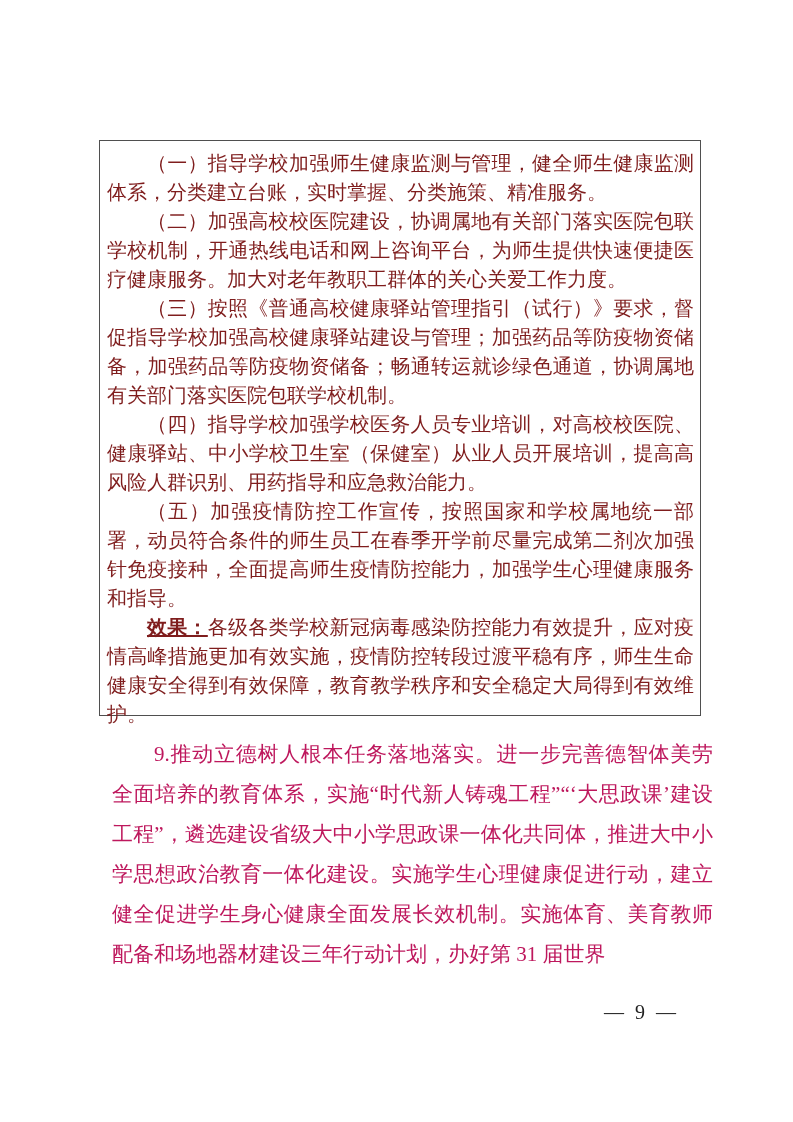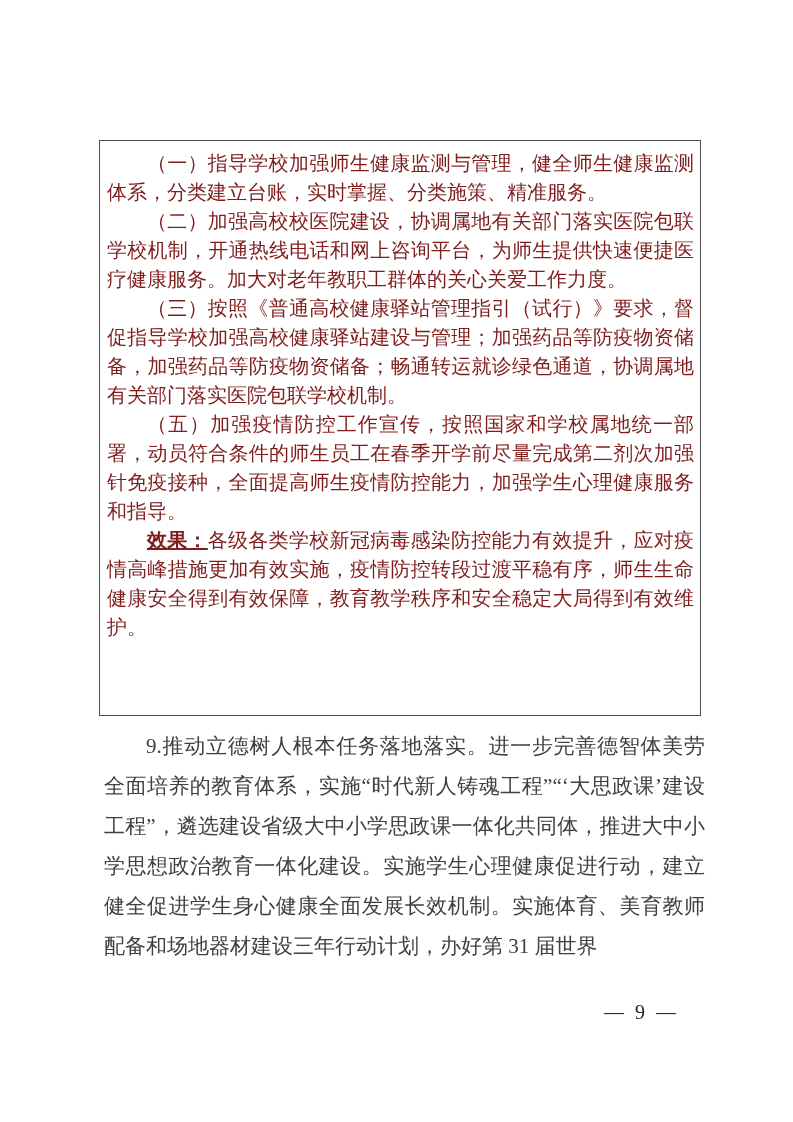--- a/index.html
+++ b/index.html
@@ -33,46 +33,47 @@
   .effect-label {
     font-weight: bold;
     font-family: "Liberation Sans", "DejaVu Sans", sans-serif;
     text-decoration: underline;
   }
   .body-para {
     position: absolute;
     left: 100px;
     top: 722px;
     width: 601px;
-    margin: 4px;
+    margin: 12px;
     font-size: 21px;
     line-height: 40px;
     text-indent: 2em;
     text-align: justify;
-    color: #404040;
+    color: #be185d;
   }
   .page-number {
     position: absolute;
     top: 1001px;
     left: 604px;
     font-size: 20px;
     letter-spacing: 3px;
     color: #222222;
     white-space: pre;
   }
 </style>
 </head>
 <body>
 
 <div class="page">
 
   <div class="summary-box">
     <p>（一）指导学校加强师生健康监测与管理，健全师生健康监测体系，分类建立台账，实时掌握、分类施策、精准服务。</p>
     <p>（二）加强高校校医院建设，协调属地有关部门落实医院包联学校机制，开通热线电话和网上咨询平台，为师生提供快速便捷医疗健康服务。加大对老年教职工群体的关心关爱工作力度。</p>
     <p>（三）按照《普通高校健康驿站管理指引（试行）》要求，督促指导学校加强高校健康驿站建设与管理；加强药品等防疫物资储备，加强药品等防疫物资储备；畅通转运就诊绿色通道，协调属地有关部门落实医院包联学校机制。</p>
+    <p>（四）指导学校加强学校医务人员专业培训，对高校校医院、健康驿站、中小学校卫生室（保健室）从业人员开展培训，提高高风险人群识别、用药指导和应急救治能力。</p>
     <p>（五）加强疫情防控工作宣传，按照国家和学校属地统一部署，动员符合条件的师生员工在春季开学前尽量完成第二剂次加强针免疫接种，全面提高师生疫情防控能力，加强学生心理健康服务和指导。</p>
     <p><span class="effect-label">效果：</span><span>各级各类学校新冠病毒感染防控能力有效提升，应对疫情高峰措施更加有效实施，疫情防控转段过渡平稳有序，师生生命健康安全得到有效保障，教育教学秩序和安全稳定大局得到有效维护。</span></p>
   </div>
 
   <p class="body-para">9.推动立德树人根本任务落地落实。进一步完善德智体美劳全面培养的教育体系，实施“时代新人铸魂工程”“‘大思政课’建设工程”，遴选建设省级大中小学思政课一体化共同体，推进大中小学思想政治教育一体化建设。实施学生心理健康促进行动，建立健全促进学生身心健康全面发展长效机制。实施体育、美育教师配备和场地器材建设三年行动计划，办好第 31 届世界</p>
 
   <div class="page-number">— 9 —</div>
 
 </div>
 

